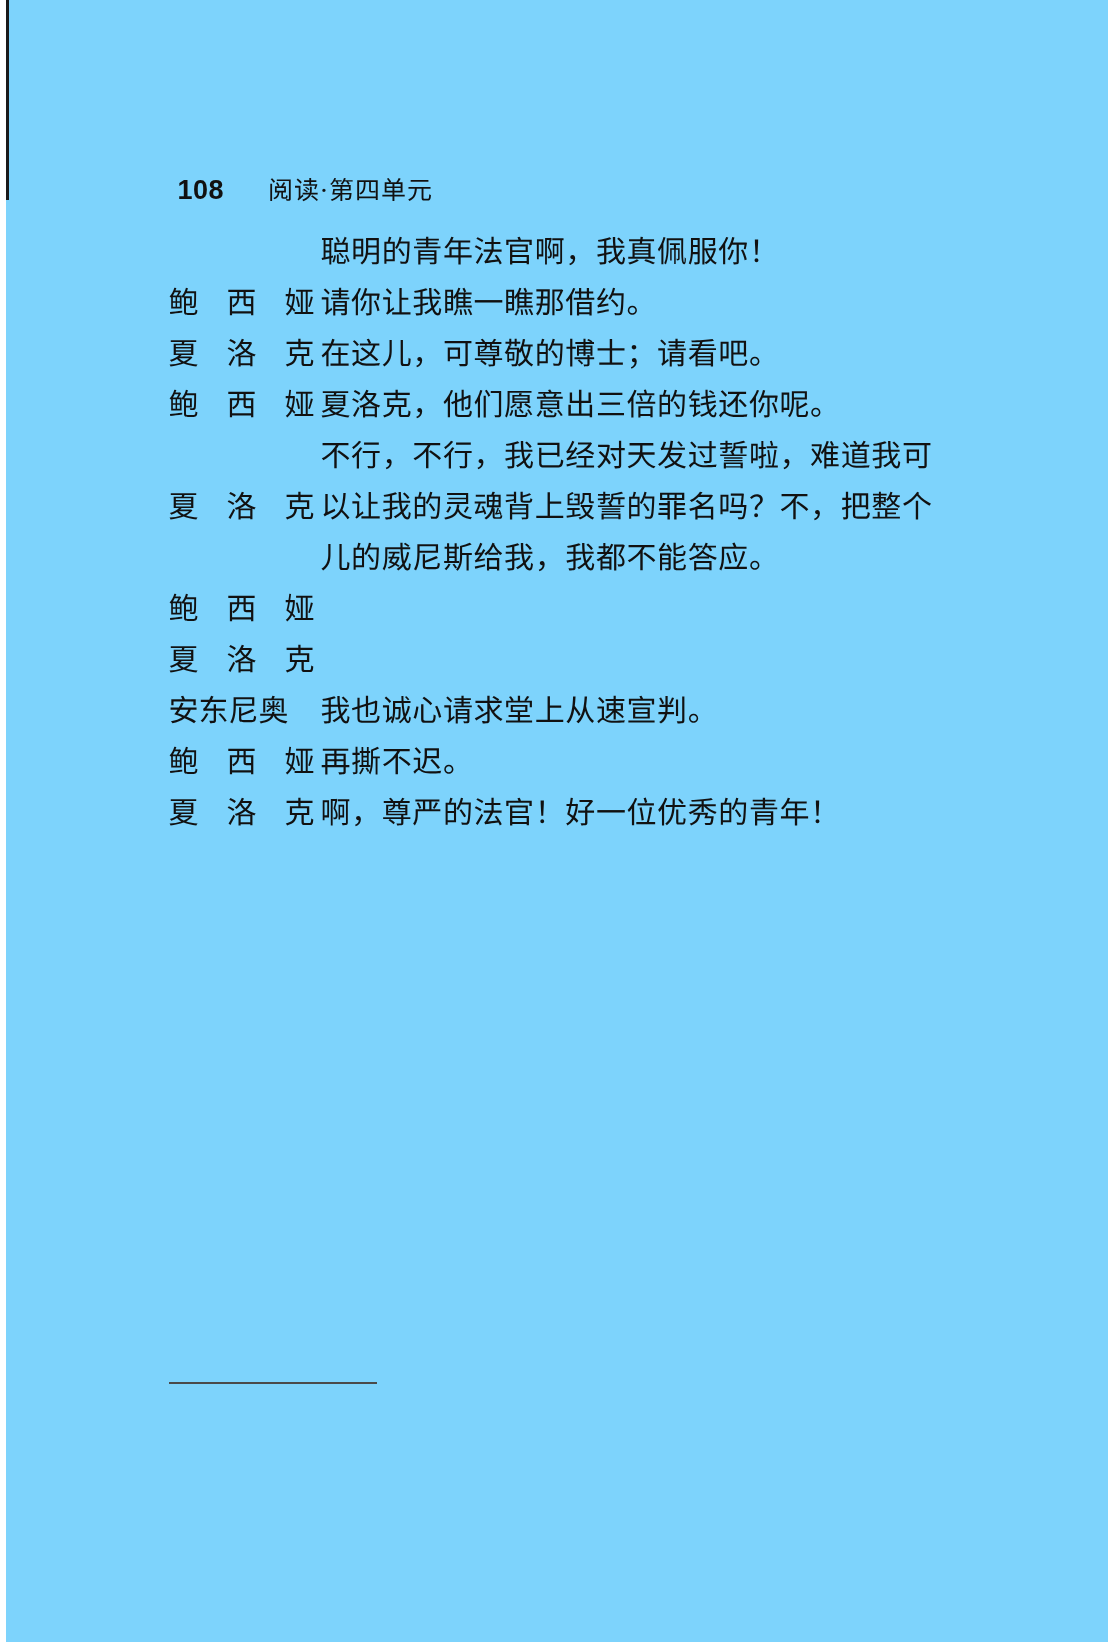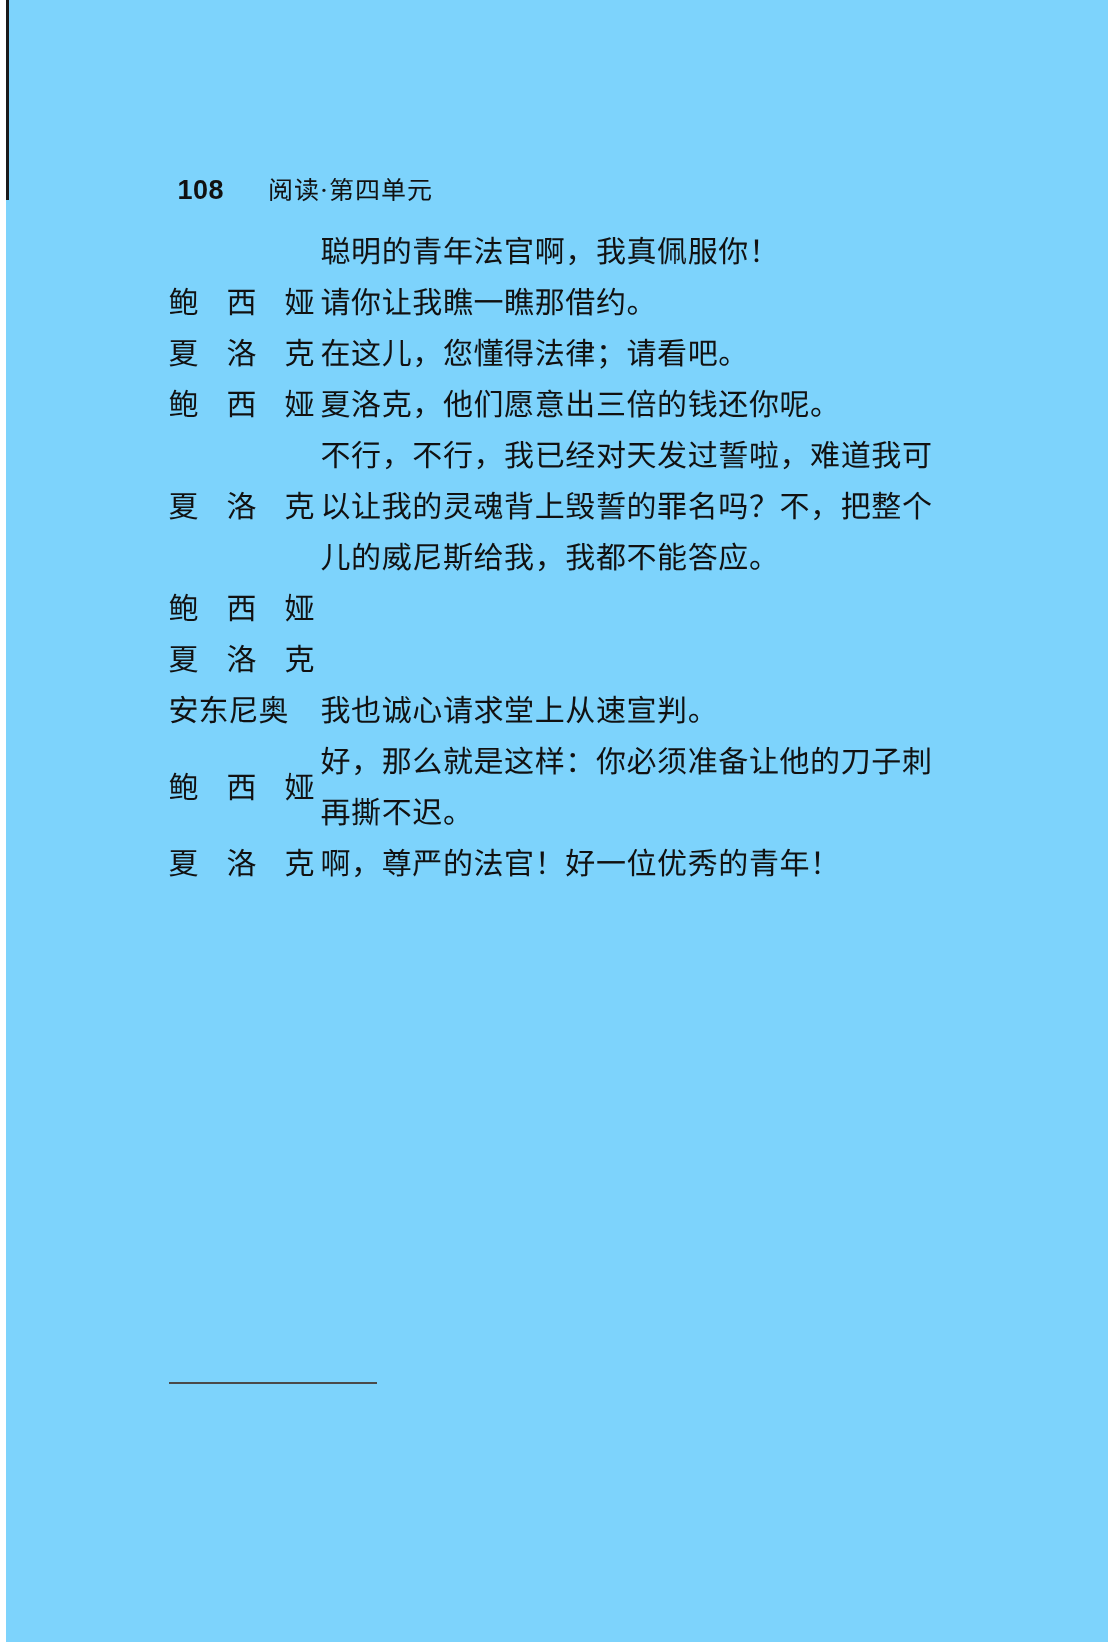--- a/index.html
+++ b/index.html
@@ -161,21 +161,21 @@
           <div class="line">请你让我瞧一瞧那借约。</div>
         </div>
       </div>
       <div class="speech">
         <div class="speaker spread">
           <span>夏</span>
           <span>洛</span>
           <span>克</span>
         </div>
         <div class="lines">
-          <div class="line">在这儿，您懂得法律；请看吧。</div>
+          <div class="line">在这儿，可尊敬的博士；请看吧。</div>
         </div>
       </div>
       <div class="speech">
         <div class="speaker spread">
           <span>鲍</span>
           <span>西</span>
           <span>娅</span>
         </div>
         <div class="lines">
           <div class="line">夏洛克，他们愿意出三倍的钱还你呢。</div>
@@ -213,21 +213,20 @@
           <div class="line">我也诚心请求堂上从速宣判。</div>
         </div>
       </div>
       <div class="speech">
         <div class="speaker spread">
           <span>鲍</span>
           <span>西</span>
           <span>娅</span>
         </div>
         <div class="lines">
-          <div class="line">好，那么就是这样：你必须准备让他的刀子刺</div>
           <div class="line">再撕不迟。</div>
         </div>
       </div>
       <div class="speech">
         <div class="speaker spread">
           <span>夏</span>
           <span>洛</span>
           <span>克</span>
         </div>
         <div class="lines">

